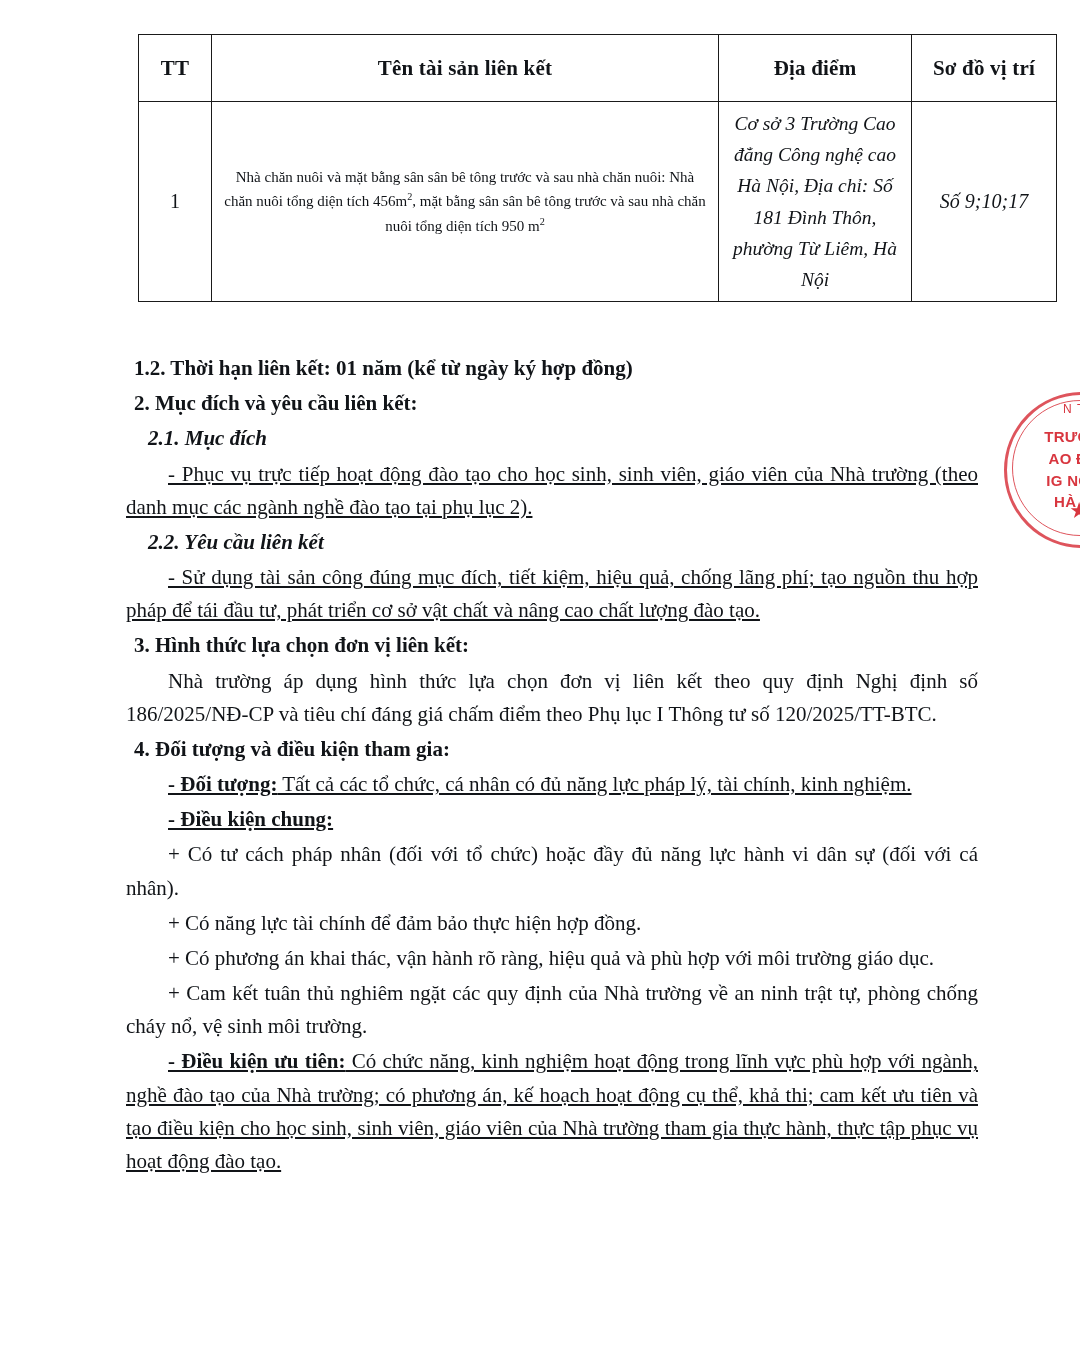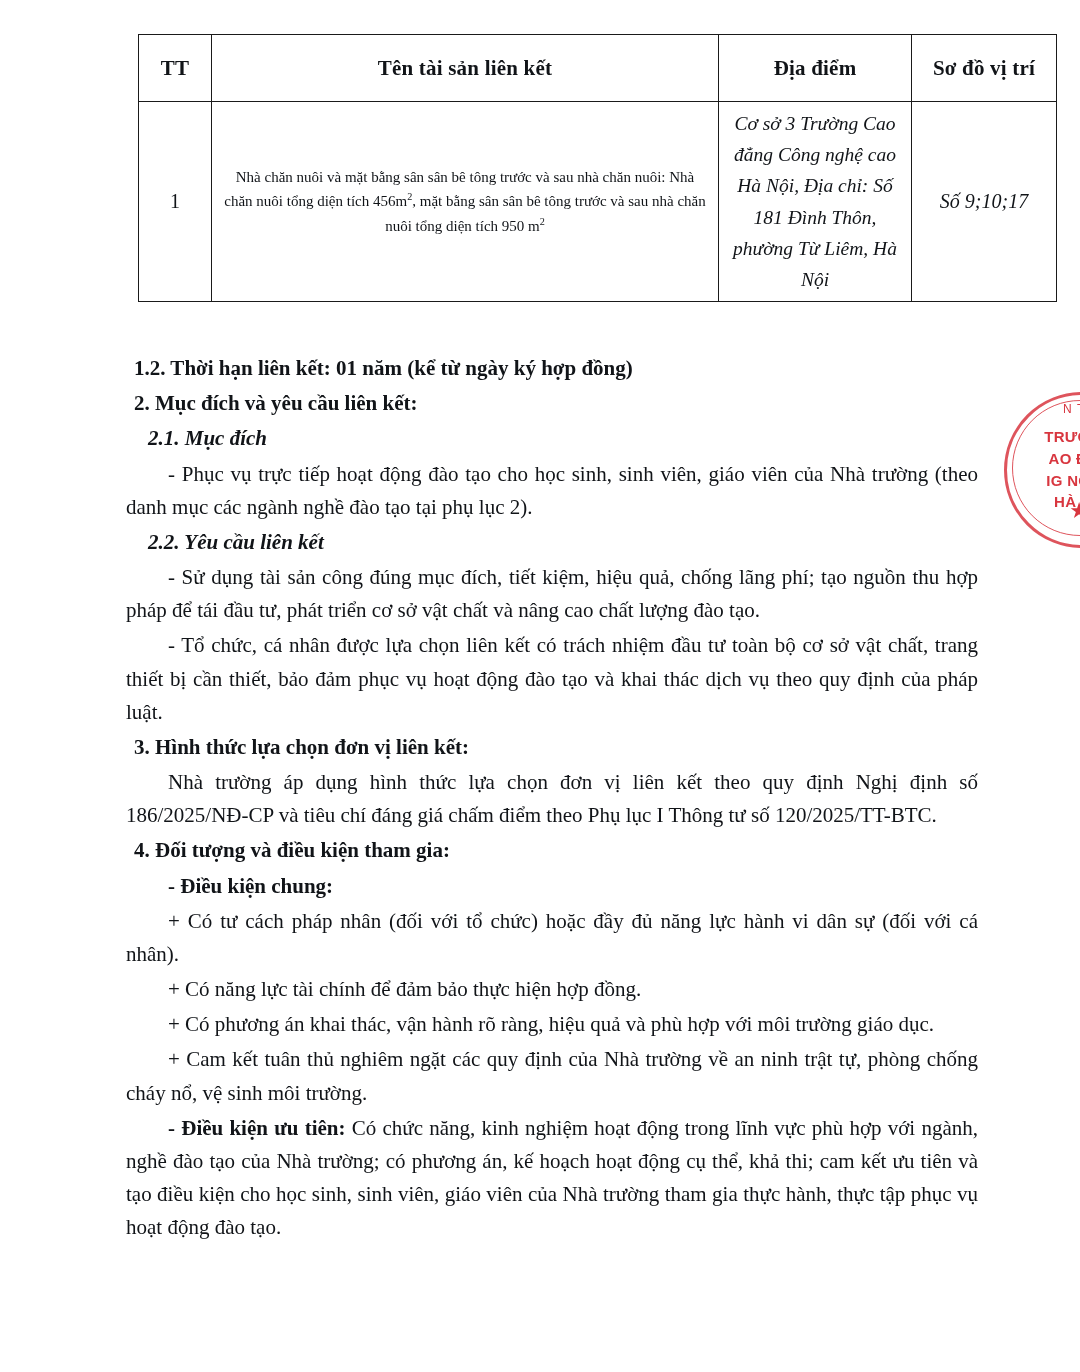--- a/index.html
+++ b/index.html
@@ -94,20 +94,21 @@
   .lvl2 {
     font-weight: bold;
     font-style: italic;
     margin-left: 22px;
   }
   .para {
     text-indent: 42px;
   }
   .dash {
     text-indent: 42px;
+    text-decoration: underline;
   }
   .plus {
     text-indent: 42px;
   }
   .inline-b { font-weight: bold; }
 
   
   .stamp {
     position: absolute;
     left: 1004px;
@@ -192,24 +193,24 @@
     </tbody>
   </table>
 
   <div class="body-text">
     <p class="lvl1">1.2. Thời hạn liên kết: 01 năm (kể từ ngày ký hợp đồng)</p>
     <p class="lvl1">2. Mục đích và yêu cầu liên kết:</p>
     <p class="lvl2">2.1. Mục đích</p>
     <p class="dash">- Phục vụ trực tiếp hoạt động đào tạo cho học sinh, sinh viên, giáo viên của Nhà trường (theo danh mục các ngành nghề đào tạo tại phụ lục 2).</p>
     <p class="lvl2">2.2. Yêu cầu liên kết</p>
     <p class="dash">- Sử dụng tài sản công đúng mục đích, tiết kiệm, hiệu quả, chống lãng phí; tạo nguồn thu hợp pháp để tái đầu tư, phát triển cơ sở vật chất và nâng cao chất lượng đào tạo.</p>
-    <p class="dash">- Tổ chức, cá nhân được lựa chọn liên kết có trách nhiệm đầu tư toàn bộ cơ sở vật chất, trang thiết bị cần thiết, bảo đảm phục vụ hoạt động đào tạo và khai thác dịch vụ theo quy định của pháp luật.</p>
     <p class="lvl1">3. Hình thức lựa chọn đơn vị liên kết:</p>
     <p class="para">Nhà trường áp dụng hình thức lựa chọn đơn vị liên kết theo quy định Nghị định số 186/2025/NĐ-CP và tiêu chí đáng giá chấm điểm theo Phụ lục I Thông tư số 120/2025/TT-BTC.</p>
     <p class="lvl1">4. Đối tượng và điều kiện tham gia:</p>
+    <p class="dash"><span class="inline-b">- Đối tượng:</span><span> Tất cả các tổ chức, cá nhân có đủ năng lực pháp lý, tài chính, kinh nghiệm.</span></p>
     <p class="dash"><span class="inline-b">- Điều kiện chung:</span></p>
     <p class="plus">+ Có tư cách pháp nhân (đối với tổ chức) hoặc đầy đủ năng lực hành vi dân sự (đối với cá nhân).</p>
     <p class="plus">+ Có năng lực tài chính để đảm bảo thực hiện hợp đồng.</p>
     <p class="plus">+ Có phương án khai thác, vận hành rõ ràng, hiệu quả và phù hợp với môi trường giáo dục.</p>
     <p class="plus">+ Cam kết tuân thủ nghiêm ngặt các quy định của Nhà trường về an ninh trật tự, phòng chống cháy nổ, vệ sinh môi trường.</p>
     <p class="dash"><span class="inline-b">- Điều kiện ưu tiên:</span><span> Có chức năng, kinh nghiệm hoạt động trong lĩnh vực phù hợp với ngành, nghề đào tạo của Nhà trường; có phương án, kế hoạch hoạt động cụ thể, khả thi; cam kết ưu tiên và tạo điều kiện cho học sinh, sinh viên, giáo viên của Nhà trường tham gia thực hành, thực tập phục vụ hoạt động đào tạo.</span></p>
   </div>
 
   <div class="stamp">
     <div class="stamp-ring"></div>

